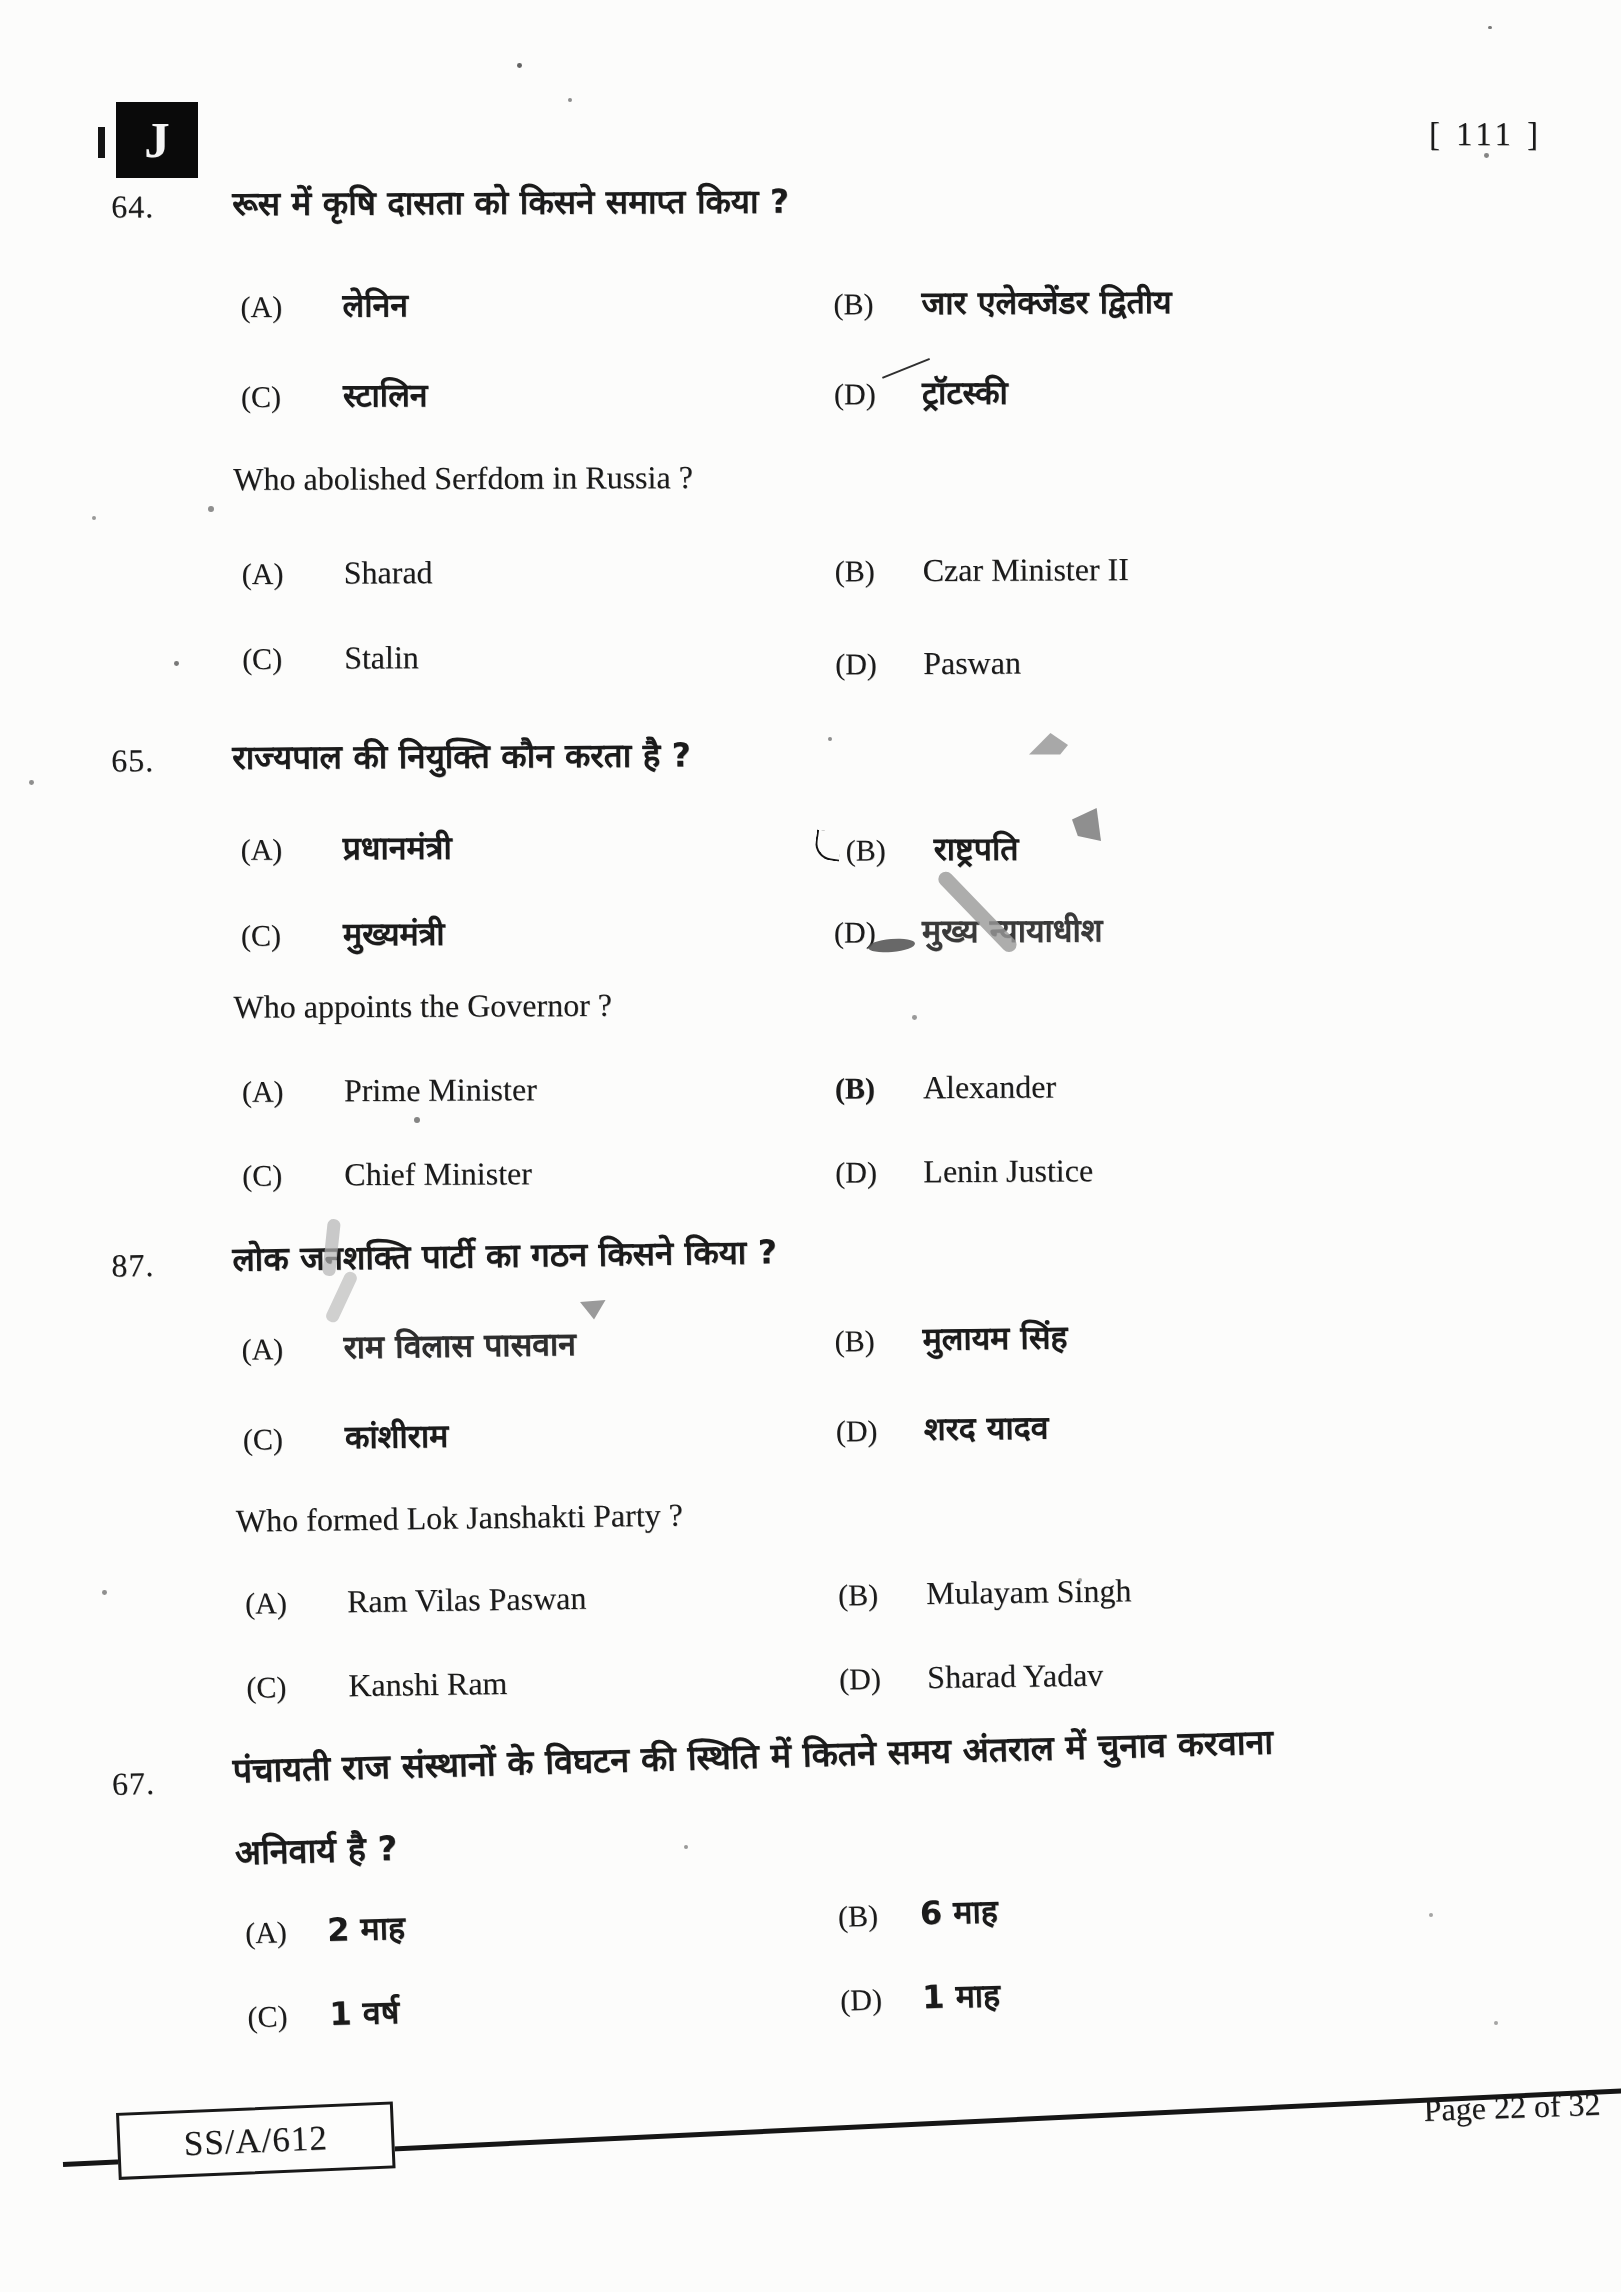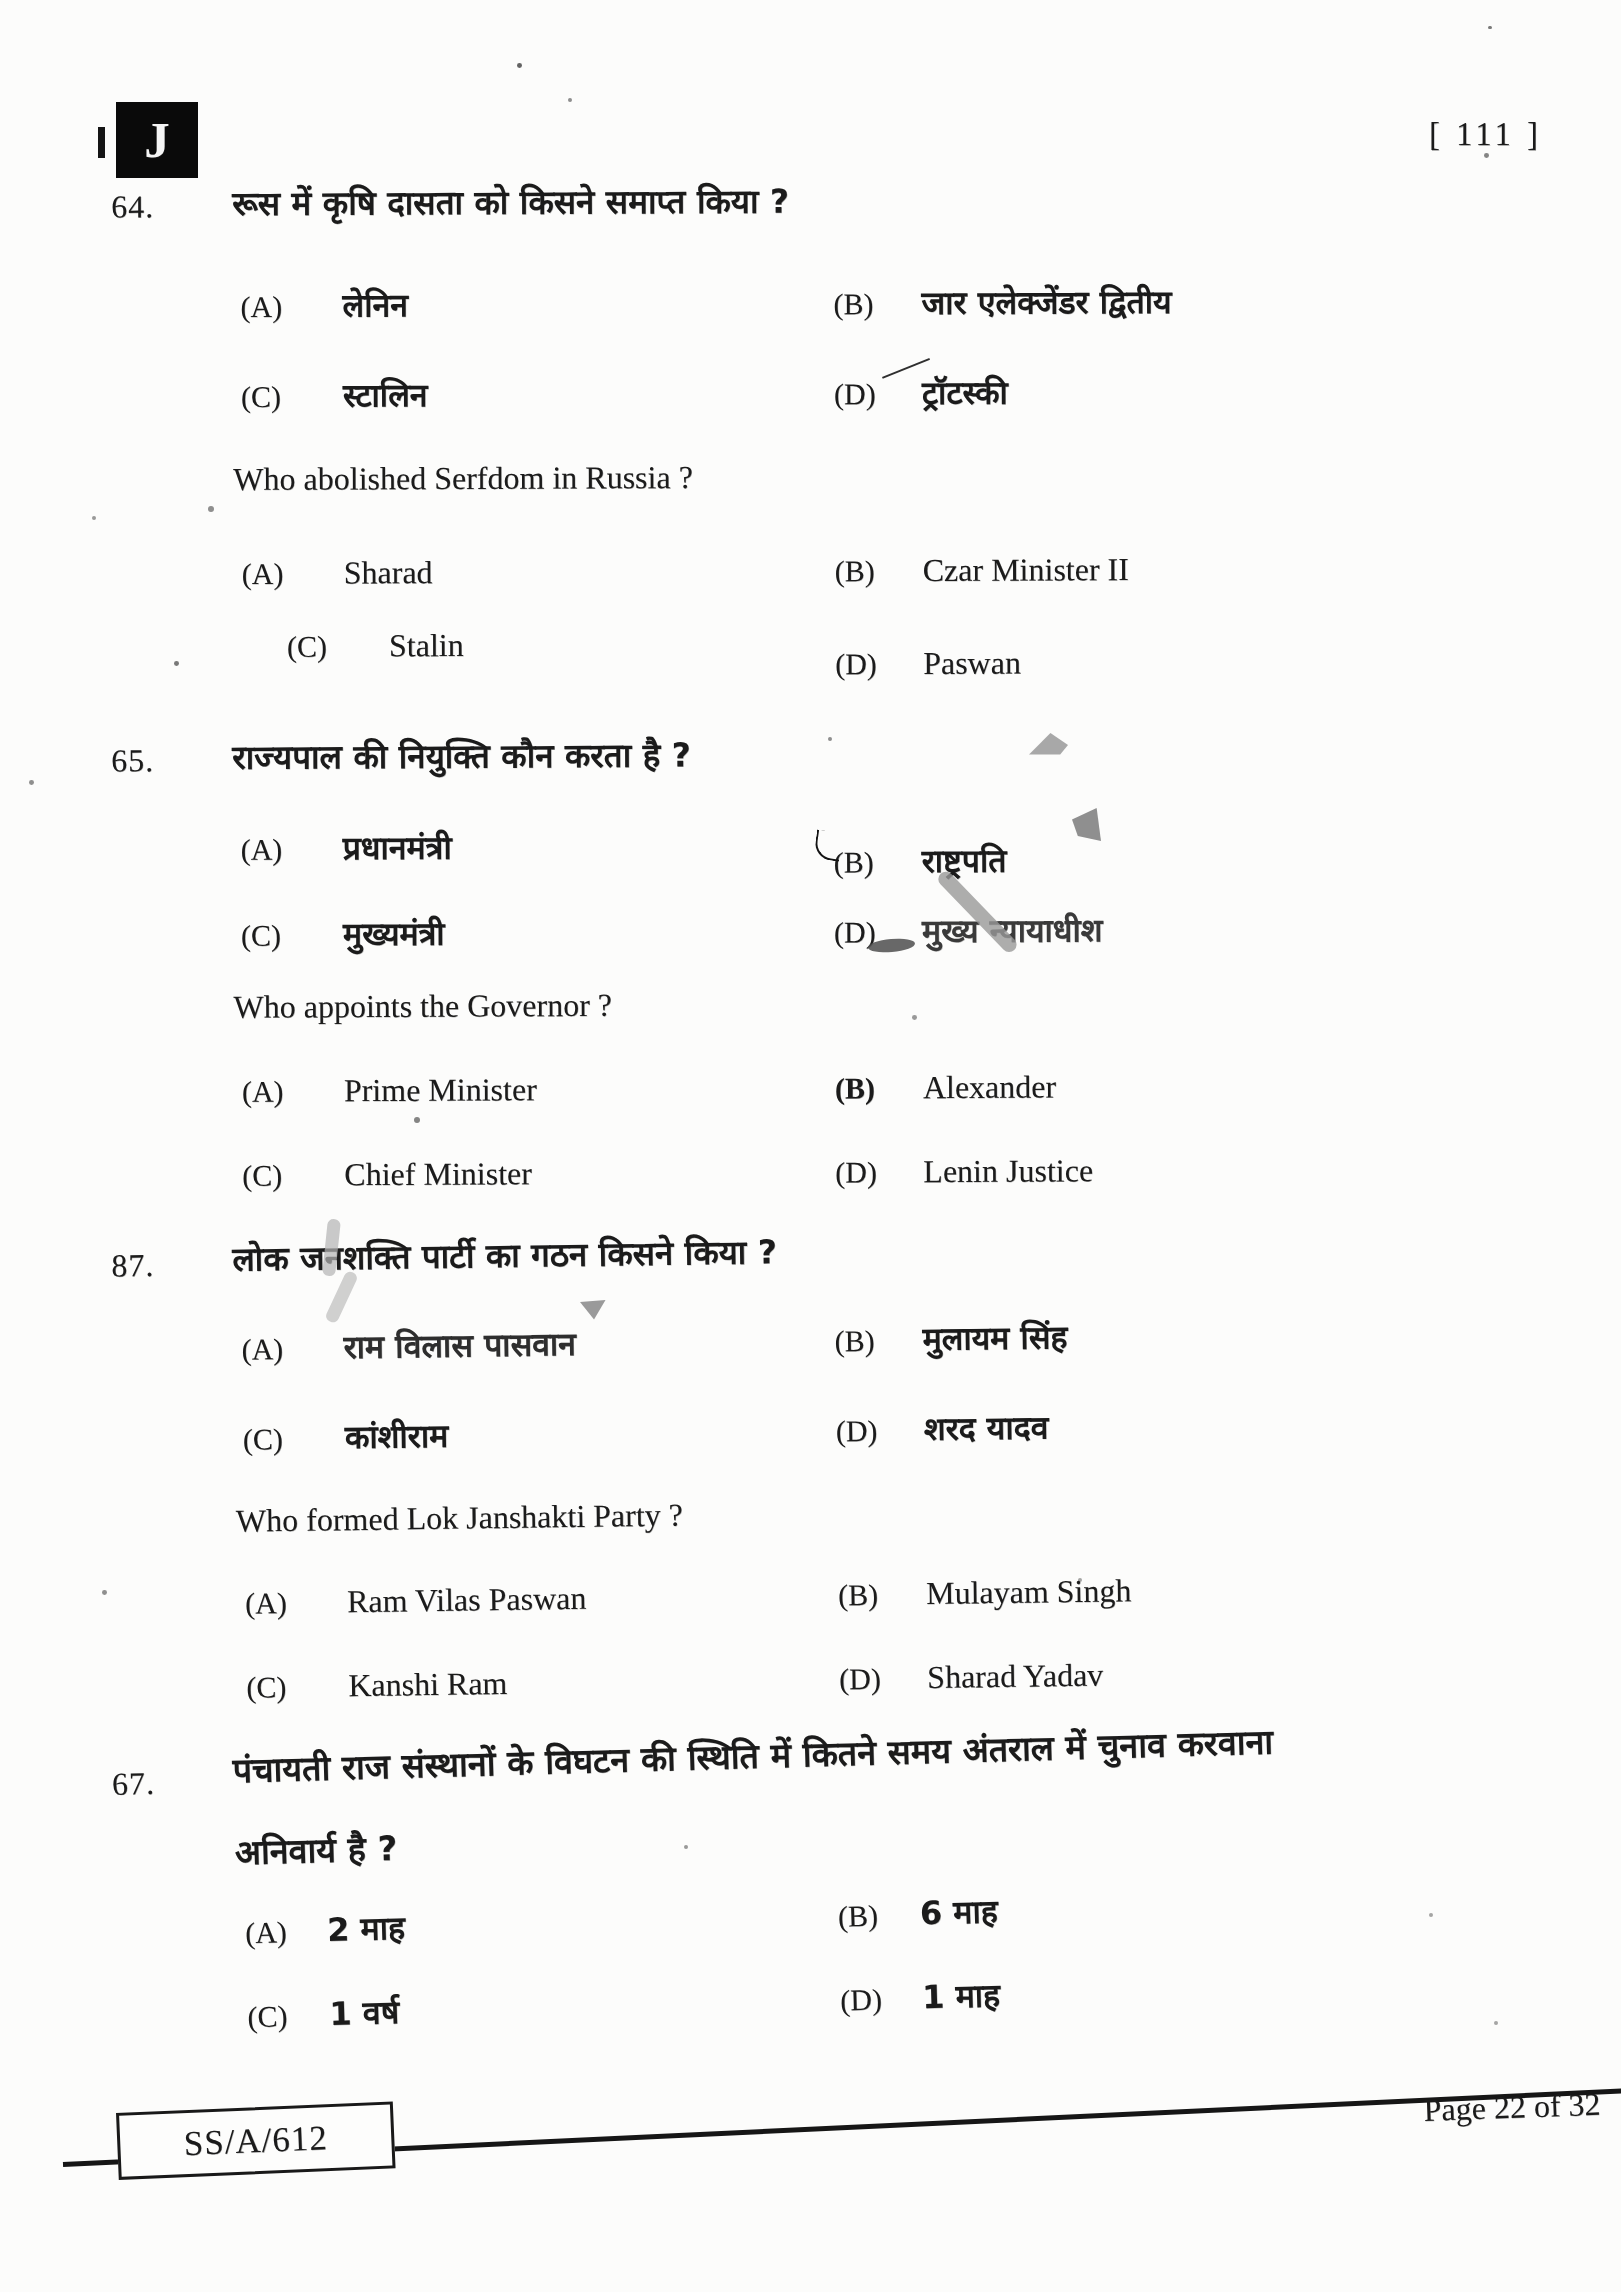--- a/index.html
+++ b/index.html
@@ -67,36 +67,36 @@
   </div>
 
   <div class="qtext-en ink en" style="top:281px;">Who abolished Serfdom in Russia ?</div>
 
   <div class="opt c1 ink en" style="top:375px;">
     <span class="lbl">(A)</span><span>Sharad</span>
   </div>
   <div class="opt c2 ink en" style="top:375px;">
     <span class="lbl">(B)</span><span>Czar Minister II</span>
   </div>
-  <div class="opt c1 ink en" style="top:448px;margin-left:45px;">
+  <div class="opt c1 ink en" style="top:460px;">
     <span class="lbl">(C)</span><span>Stalin</span>
   </div>
   <div class="opt c2 ink en" style="top:468px;">
     <span class="lbl">(D)</span><span>Paswan</span>
   </div>
 </div>
 
 <div class="qblock" style="top:735px;transform:rotate(-0.3deg);">
   <div class="qnum ink en" style="top:7.8px;">65.</div>
   <div class="qtext-hi ink hi" style="top:0;">राज्यपाल की नियुक्ति कौन करता है ?</div>
 
   <div class="opt c1 ink hi" style="top:92px;">
     <span class="lbl">(A)</span><span>प्रधानमंत्री</span>
   </div>
-  <div class="opt c2 ink hi" style="top:108px;">
+  <div class="opt c2 ink hi" style="top:96px;margin-left:12px;">
     <span class="lbl">(B)</span><span>राष्ट्रपति</span>
   </div>
   <div class="opt c1 ink hi" style="top:178px;">
     <span class="lbl">(C)</span><span>मुख्यमंत्री</span>
   </div>
   <div class="opt c2 ink hi" style="top:178px;color:#3a3a3a;">
     <span class="lbl" style="color:#1b1b1b;">(D)</span><span>मुख्य न्यायाधीश</span>
   </div>
 
   <div class="qtext-en ink en" style="top:255px;">Who appoints the Governor ?</div>

